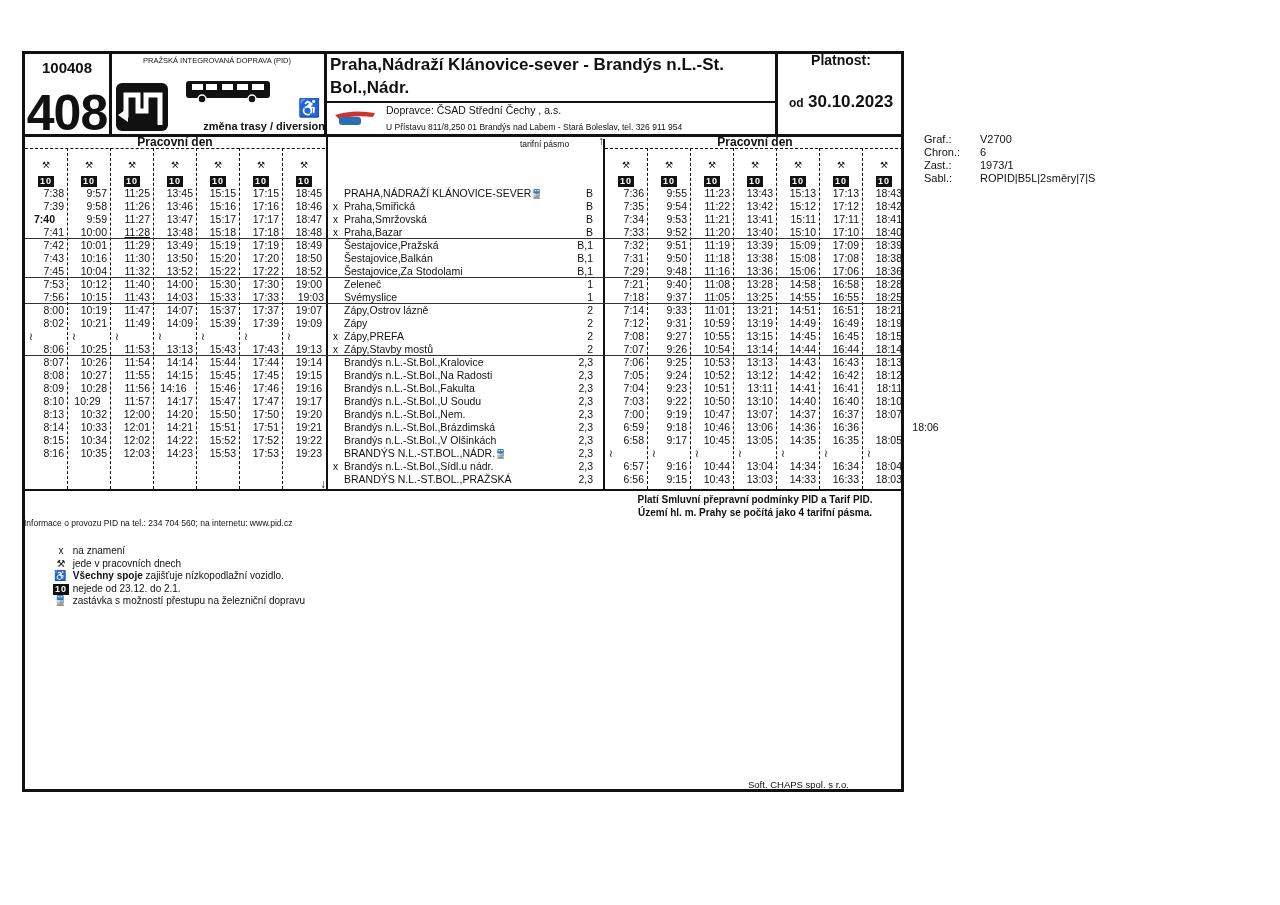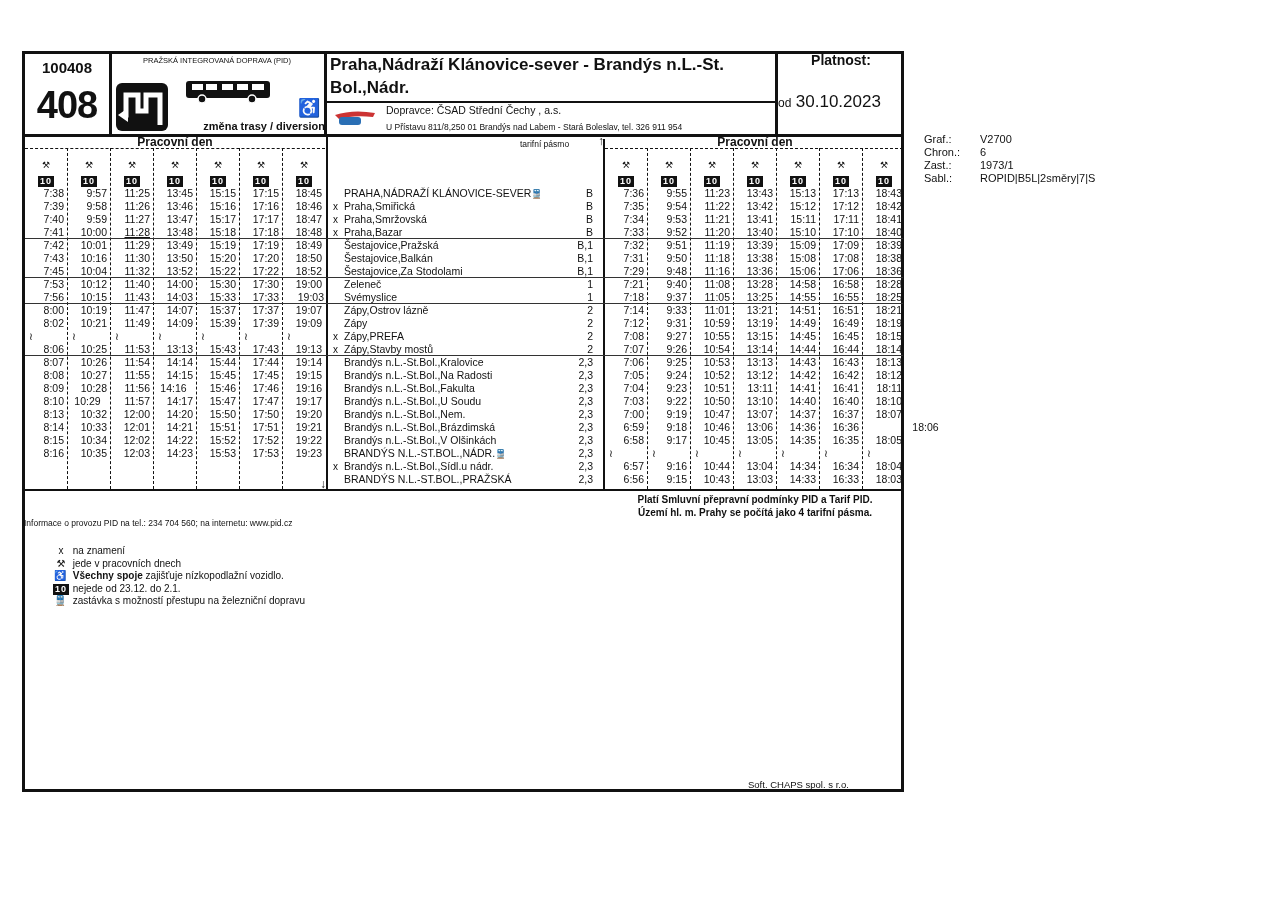--- a/index.html
+++ b/index.html
@@ -2,28 +2,28 @@
 <html><head>
 <meta charset="utf-8">
 <style>
   html,body{margin:0;padding:0;background:#fff;}
   body{width:1280px;height:905px;position:relative;overflow:hidden;font-family:"Liberation Sans",sans-serif;color:#111;}
   .abs{position:absolute;}
   #frame{left:22px;top:51px;width:882px;height:741px;border:3px solid #111;box-sizing:border-box;}
   .thick{background:#111;position:absolute;}
   .thin{background:#111;position:absolute;}
   .code{left:25px;top:59px;width:84px;text-align:center;font-size:15px;font-weight:bold;}
-  .line-num{left:25px;top:84px;width:84px;text-align:center;font-size:38px;font-weight:bold;letter-spacing:-1px;}
+  .line-num{left:25px;top:84px;width:84px;text-align:center;font-size:50px;font-weight:bold;letter-spacing:-1px;}
   .pid{left:112px;top:56px;width:210px;text-align:center;font-size:7.5px;}
   .diversion{left:200px;top:120px;width:125px;text-align:right;font-size:11px;font-weight:bold;}
   .route-title{left:330px;top:53px;width:440px;font-size:17px;font-weight:bold;line-height:23px;}
   .carrier{left:386px;top:104px;font-size:10.5px;}
   .carrier-addr{left:386px;top:122px;font-size:8.5px;}
   .platnost{left:778px;top:52px;width:126px;text-align:center;font-size:14px;font-weight:bold;}
-  .od{left:778px;top:92px;width:126px;font-weight:normal;}
+  .od{left:778px;top:92px;width:126px;text-align:center;font-weight:bold;}
   .od .od1{font-size:12px;}
   .od .od2{font-size:17px;}
   .day-label{font-size:12px;font-weight:bold;text-align:center;}
   .dash-h{position:absolute;height:0;border-top:1.5px dashed #111;}
   .dash-v{position:absolute;width:0;border-left:1.5px dashed #111;}
   .hdr-icons{position:absolute;text-align:center;width:40px;}
   .hdr-icons .ham{font-size:9px;display:block;line-height:10px;}
   .badge{display:inline-block;background:#111;color:#fff;font-size:9px;font-weight:bold;padding:0 2px;line-height:11px;letter-spacing:1px;}
   .cell{position:absolute;font-size:10.5px;text-align:right;height:13px;line-height:13px;}
   .stop{position:absolute;font-size:10.5px;height:13px;line-height:13px;white-space:nowrap;}
@@ -211,21 +211,21 @@
 <div class="cell" style="left: 197px; top: 187px; width: 39px; text-align: right; padding-left: 0px;">15:15</div>
 <div class="cell" style="left: 240px; top: 187px; width: 39px; text-align: right; padding-left: 0px;">17:15</div>
 <div class="cell" style="left: 283px; top: 187px; width: 39px; text-align: right; padding-left: 0px;">18:45</div>
 <div class="cell" style="left: 25px; top: 200px; width: 39px; text-align: right; padding-left: 0px;">7:39</div>
 <div class="cell" style="left: 68px; top: 200px; width: 39px; text-align: right; padding-left: 0px;">9:58</div>
 <div class="cell" style="left: 111px; top: 200px; width: 39px; text-align: right; padding-left: 0px;">11:26</div>
 <div class="cell" style="left: 154px; top: 200px; width: 39px; text-align: right; padding-left: 0px;">13:46</div>
 <div class="cell" style="left: 197px; top: 200px; width: 39px; text-align: right; padding-left: 0px;">15:16</div>
 <div class="cell" style="left: 240px; top: 200px; width: 39px; text-align: right; padding-left: 0px;">17:16</div>
 <div class="cell" style="left: 283px; top: 200px; width: 39px; text-align: right; padding-left: 0px;">18:46</div>
-<div class="cell" style="left: 25px; top: 213px; width: 39px; text-align: right; padding-left: 0px;">7:40</div>
+<div class="cell" style="left: 25px; top: 213px; width: 39px; text-align: center; padding-left: 0px; font-weight: bold;">7:40</div>
 <div class="cell" style="left: 68px; top: 213px; width: 39px; text-align: right; padding-left: 0px;">9:59</div>
 <div class="cell" style="left: 111px; top: 213px; width: 39px; text-align: right; padding-left: 0px;">11:27</div>
 <div class="cell" style="left: 154px; top: 213px; width: 39px; text-align: right; padding-left: 0px;">13:47</div>
 <div class="cell" style="left: 197px; top: 213px; width: 39px; text-align: right; padding-left: 0px;">15:17</div>
 <div class="cell" style="left: 240px; top: 213px; width: 39px; text-align: right; padding-left: 0px;">17:17</div>
 <div class="cell" style="left: 283px; top: 213px; width: 39px; text-align: right; padding-left: 0px;">18:47</div>
 <div class="cell" style="left: 25px; top: 226px; width: 39px; text-align: right; padding-left: 0px;">7:41</div>
 <div class="cell" style="left: 68px; top: 226px; width: 39px; text-align: right; padding-left: 0px;">10:00</div>
 <div class="cell" style="left: 111px; top: 226px; width: 39px; text-align: right; padding-left: 0px; text-decoration: underline;">11:28</div>
 <div class="cell" style="left: 154px; top: 226px; width: 39px; text-align: right; padding-left: 0px;">13:48</div>

